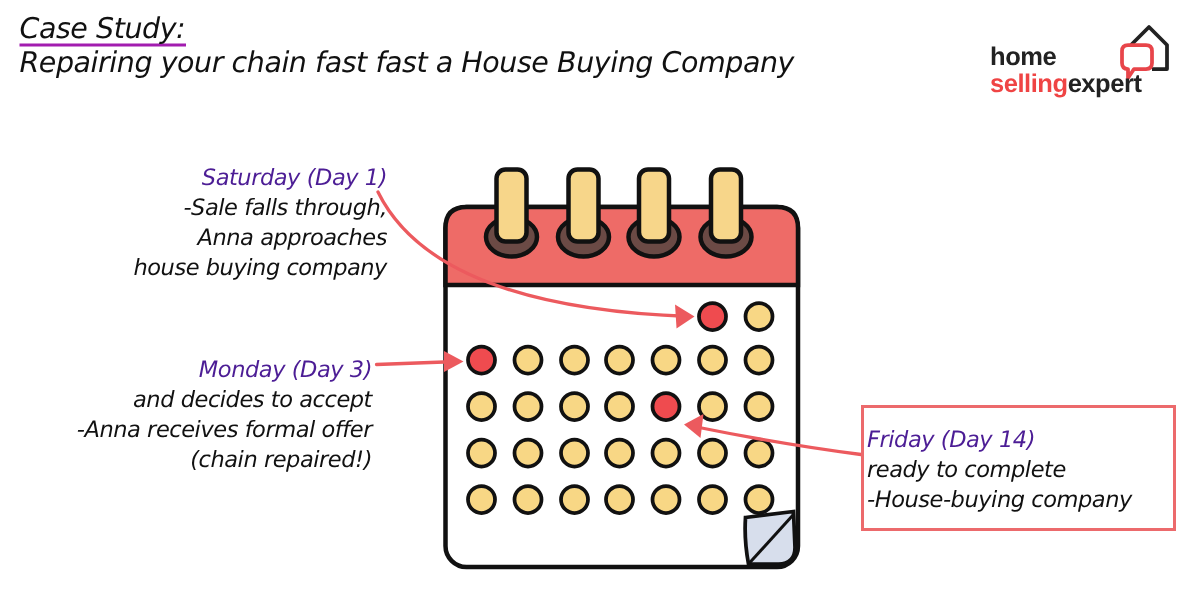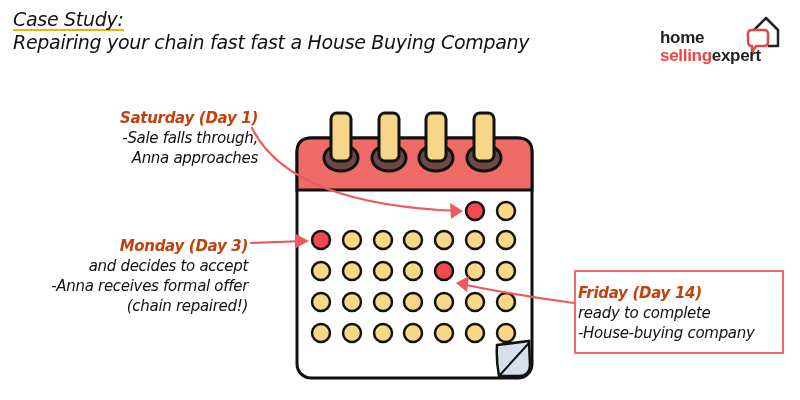--- a/index.html
+++ b/index.html
@@ -1,27 +1,27 @@
 <!DOCTYPE html>
 <html><head>
 <meta charset="utf-8">
 <style>
   html,body{margin:0;padding:0;background:#ffffff;}
   body{width:800px;height:400px;position:relative;overflow:hidden;font-family:"DejaVu Sans",sans-serif;}
   .hand{font-family:"DejaVu Sans",sans-serif;font-style:italic;font-weight:normal;letter-spacing:-0.3px;}
   .title{position:absolute;left:13px;top:8px;color:#111;font-size:19px;line-height:23px;}
-  .title .l1{display:inline-block;border-bottom:2px solid #eab308;padding-bottom:0;line-height:20px;}
+  .title .l1{display:inline-block;border-bottom:2px solid #a21caf;padding-bottom:0;line-height:20px;}
   .logo{position:absolute;left:660px;top:12px;}
   .logo .home{position:absolute;left:0;top:16px;font-size:17px;font-weight:bold;color:#222;font-family:"Liberation Sans",sans-serif;letter-spacing:-0.3px;}
   .logo .se{position:absolute;left:0;top:34px;font-size:17px;font-weight:bold;font-family:"Liberation Sans",sans-serif;letter-spacing:-0.3px;white-space:nowrap;}
   .logo .se .r{color:#ef4444;}
   .logo .se .k{color:#222;}
   .logo svg{position:absolute;left:86px;top:0;}
   .note{position:absolute;font-size:15px;line-height:20px;color:#111;}
-  .note .hd{color:#c2410c;font-weight:bold;}
+  .note .hd{color:#4c1d95;}
   .n1{left:70px;top:108px;text-align:right;width:188px;}
   .n2{left:10px;top:236px;text-align:right;width:238px;}
   .n3{left:578px;top:283px;width:200px;text-align:left;}
   .box{position:absolute;left:574px;top:270px;width:210px;height:84px;border:2px solid #ec6a6c;box-sizing:border-box;}
   svg.art{position:absolute;left:0;top:0;}
 </style>
 </head>
 <body>
 
 <div class="title hand">
@@ -109,20 +109,21 @@
     <path d="M456 283 L469 276 L467 292 Z"></path>
   </g>
 </svg>
 
 <div class="box"></div>
 
 <div class="note n1 hand">
   <div class="hd">Saturday (Day 1)</div>
   <div>-Sale falls through,</div>
   <div>Anna approaches</div>
+  <div>house buying company</div>
 </div>
 <div class="note n2 hand">
   <div class="hd">Monday (Day 3)</div>
   <div>and decides to accept</div>
   <div>-Anna receives formal offer</div>
   <div>(chain repaired!)</div>
 </div>
 <div class="note n3 hand">
   <div class="hd">Friday (Day 14)</div>
   <div>ready to complete</div>

